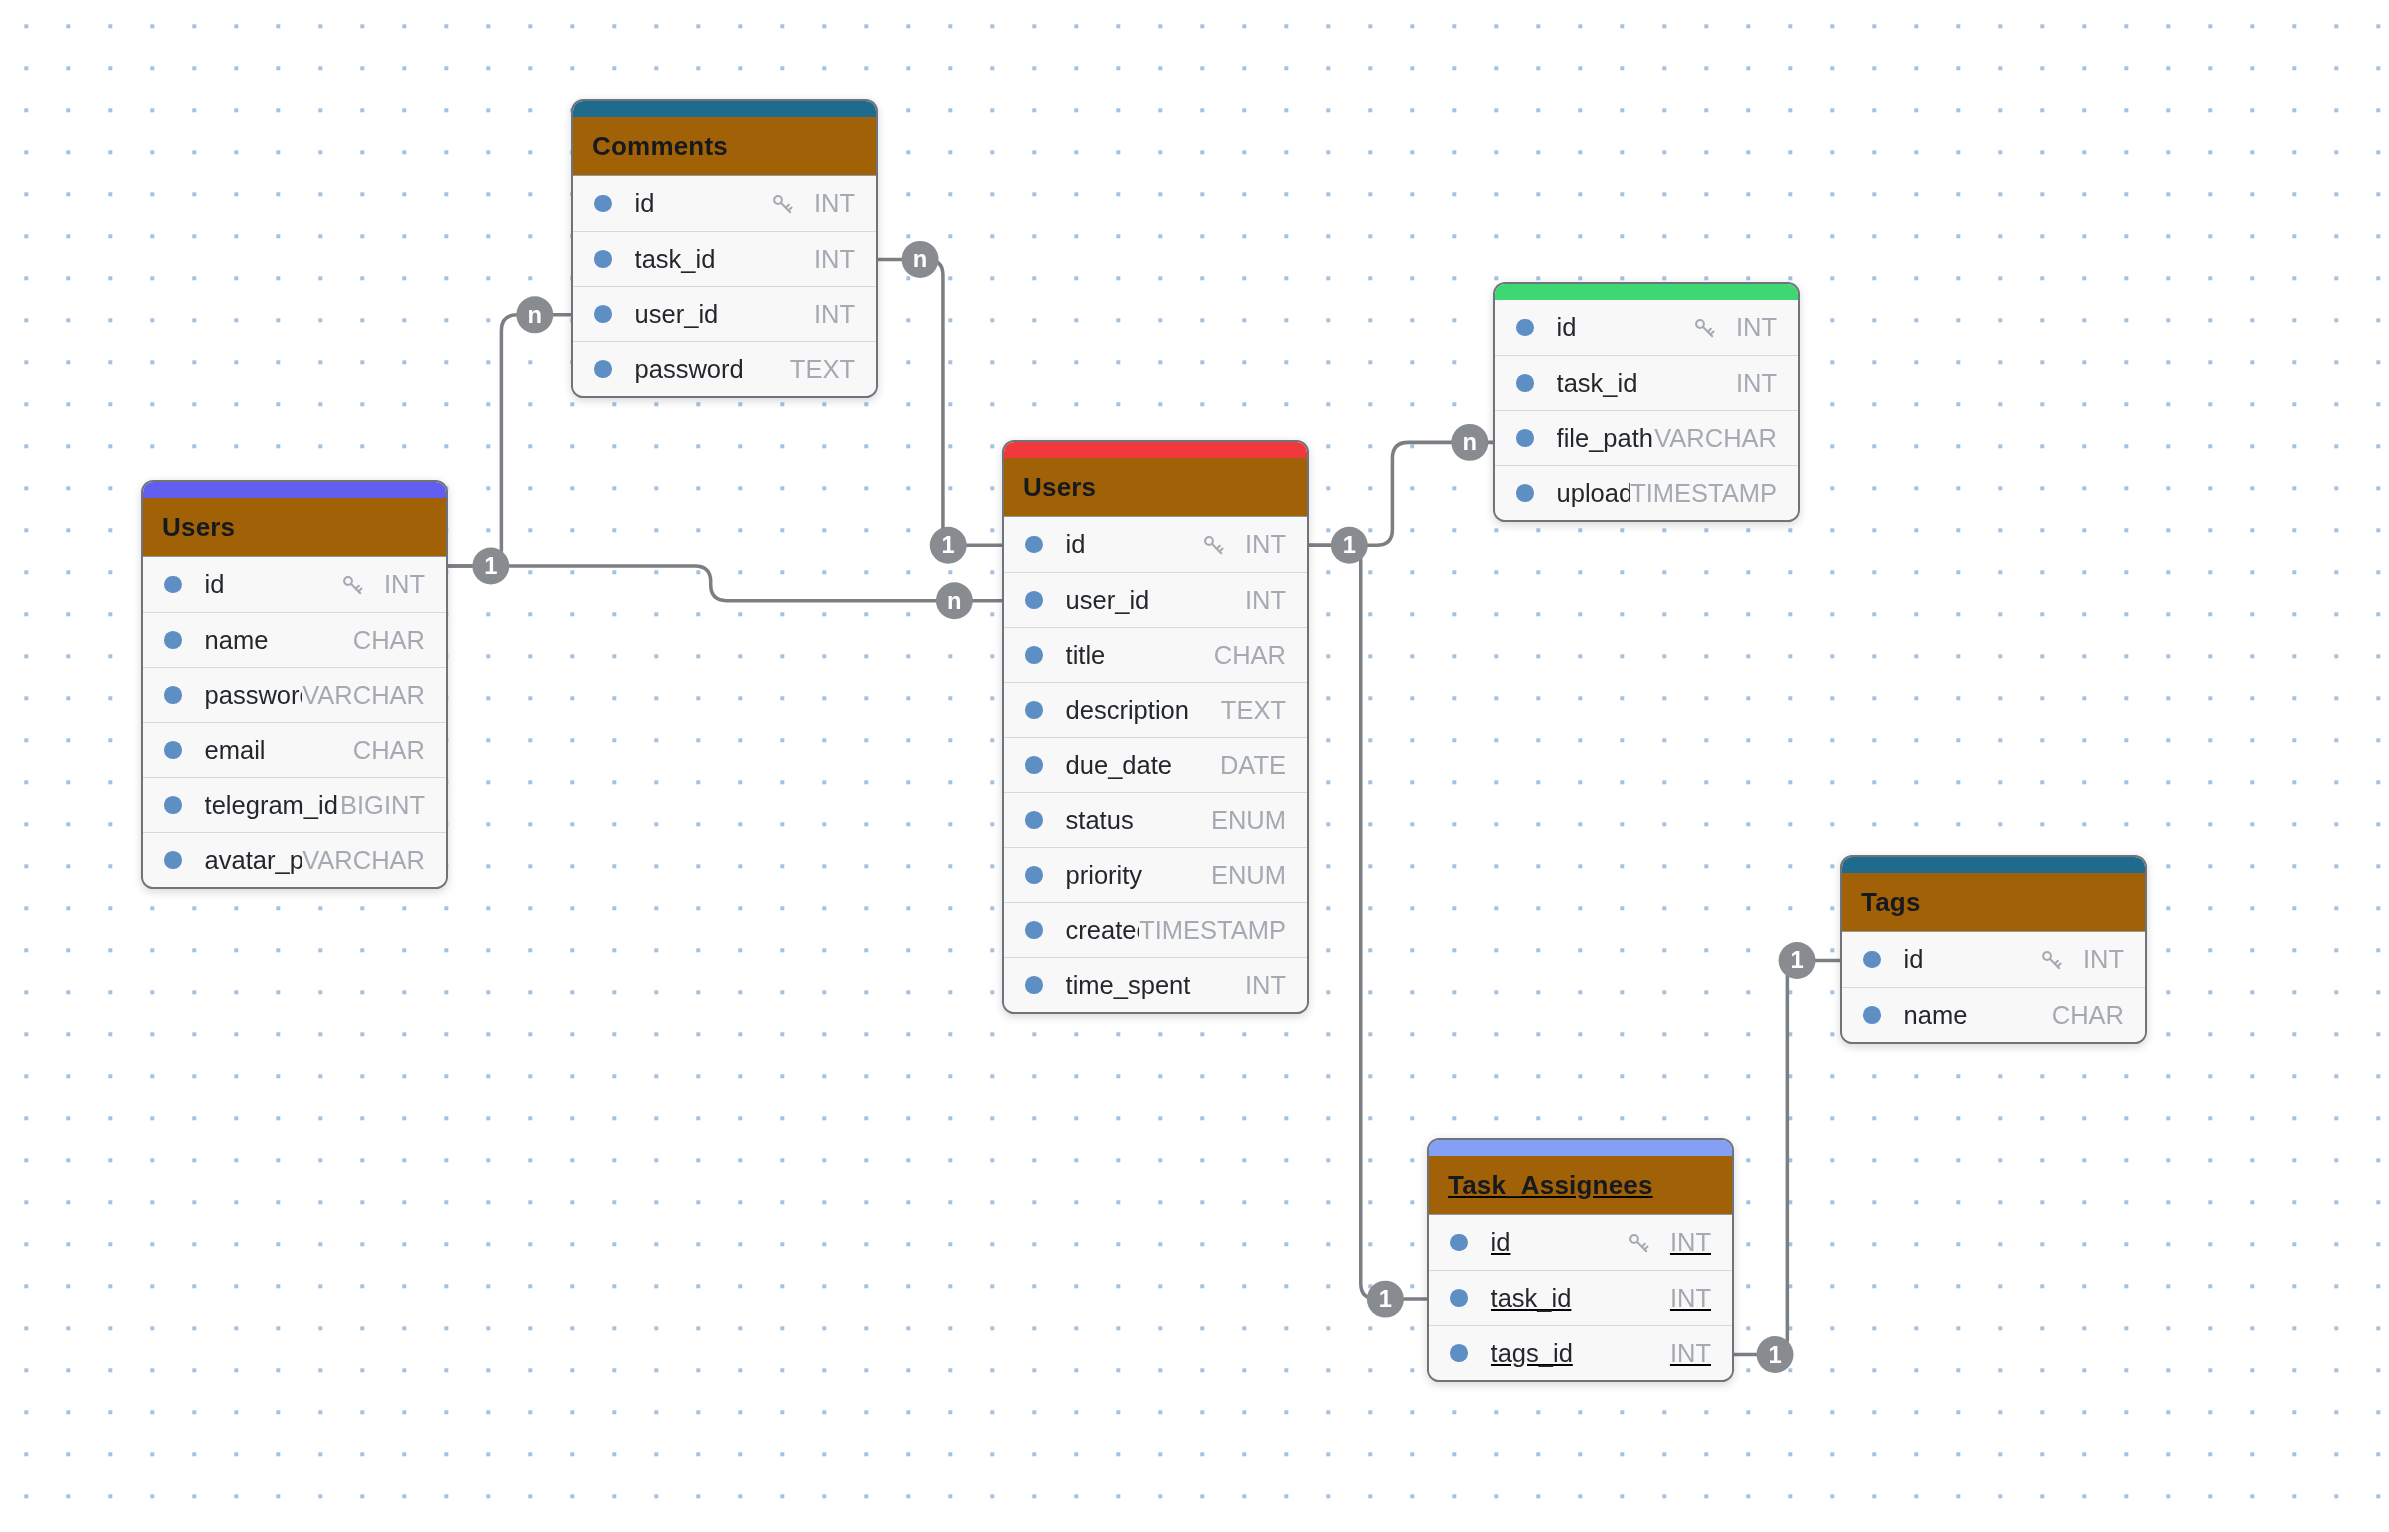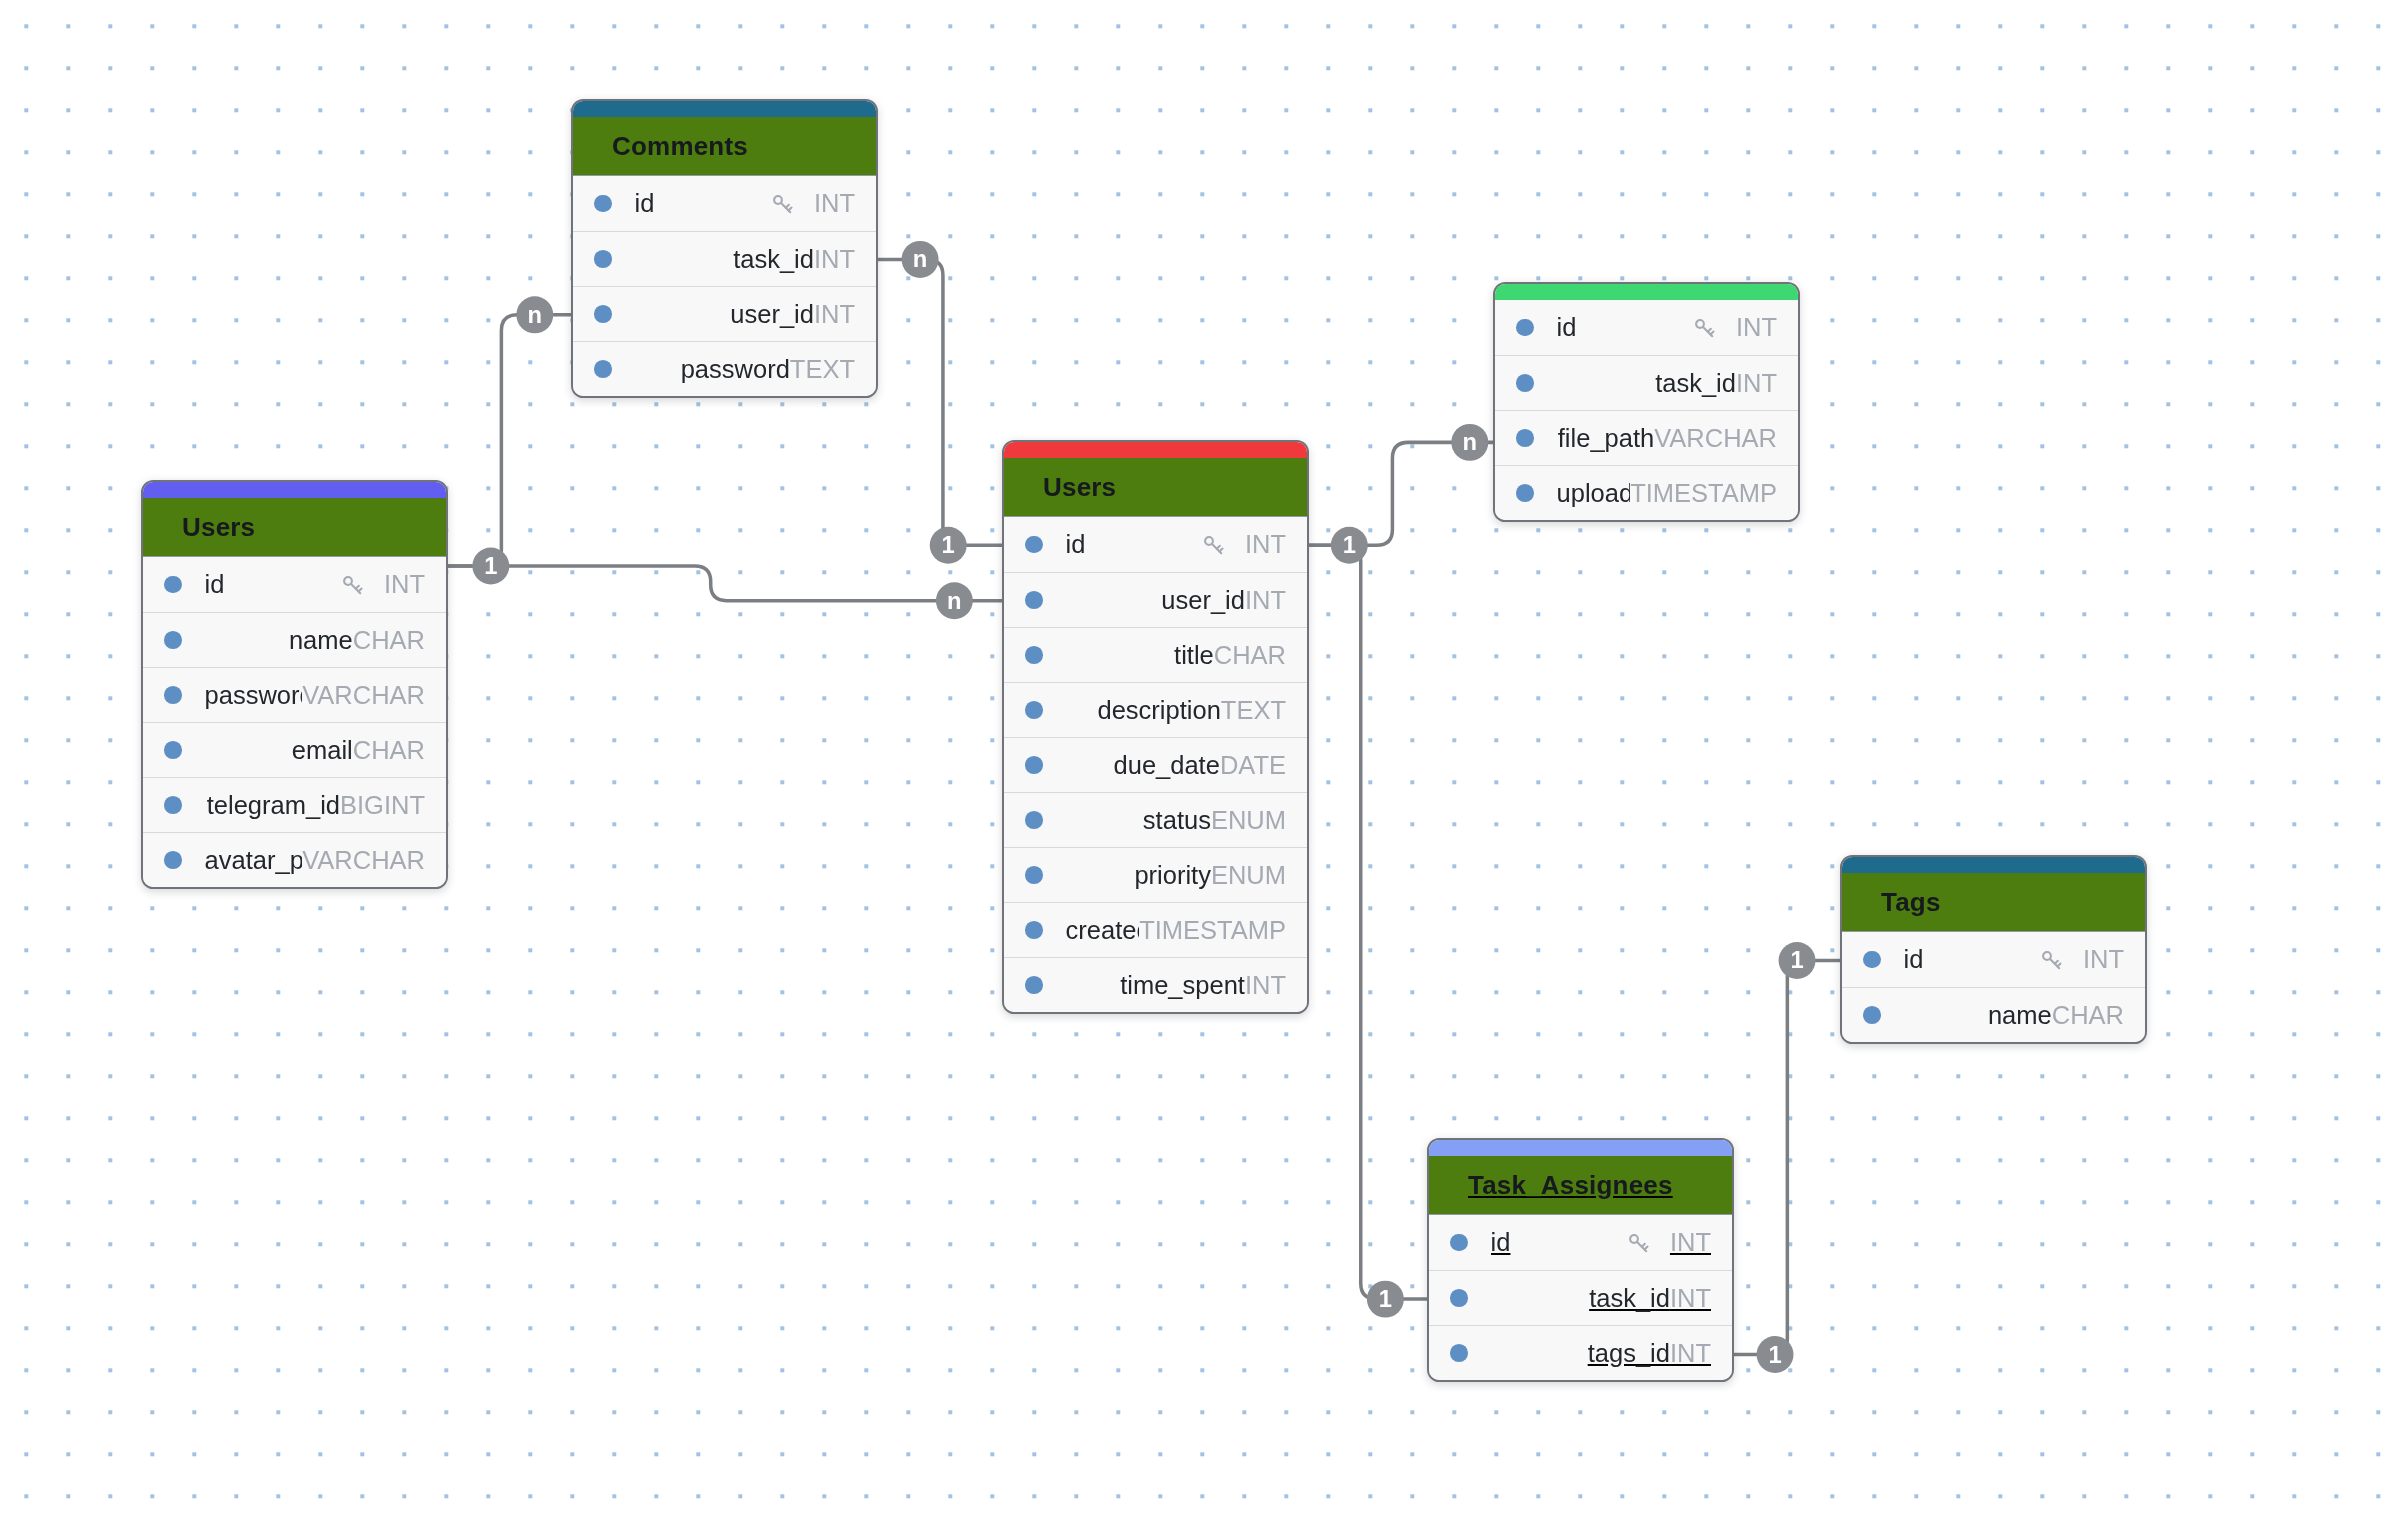--- a/index.html
+++ b/index.html
@@ -23,29 +23,29 @@
   .table{
     position:absolute;width:303px;z-index:2;
     border:2.6px solid #70747a;border-radius:12.3px;
     background:#f8f8f9;overflow:hidden;
     box-shadow:0 2.6px 8.8px rgba(40,45,55,.18);
     box-sizing:content-box;
   }
   .bar{height:16px;}
   .titlebox{
     height:59px;box-sizing:border-box;
-    background:#4d7c0f;border-bottom:1.8px solid #9099a3;
-    display:flex;align-items:center;padding:0 39px;
+    background:#a16207;border-bottom:1.8px solid #9099a3;
+    display:flex;align-items:center;padding:0 19px;
   }
   .titlebox .title{font-size:26px;font-weight:bold;color:#16191d;letter-spacing:0.2px;}
   .row{
     height:55px;box-sizing:border-box;
     display:flex;align-items:center;padding:0 21px;background:#f8f8f9;
   }
-  .row + .row{border-top:1.8px solid #d7d9dc;text-align:right;}
+  .row + .row{border-top:1.8px solid #d7d9dc;}
   .dot{width:17.6px;height:17.6px;border-radius:50%;background:#5e8fc4;margin-right:23px;flex:none;}
   .fname{flex:1;font-size:25.5px;color:#23272c;white-space:nowrap;overflow:hidden;}
   .ftype{color:#a5aab2;font-size:25.5px;display:flex;align-items:center;gap:19px;white-space:nowrap;}
   .keyicon{display:inline-flex;}
 </style>
 </head>
 <body>
 
 <div id="canvas">
   <svg id="wires" width="2389" height="1533" viewBox="0 0 2716 1742">

